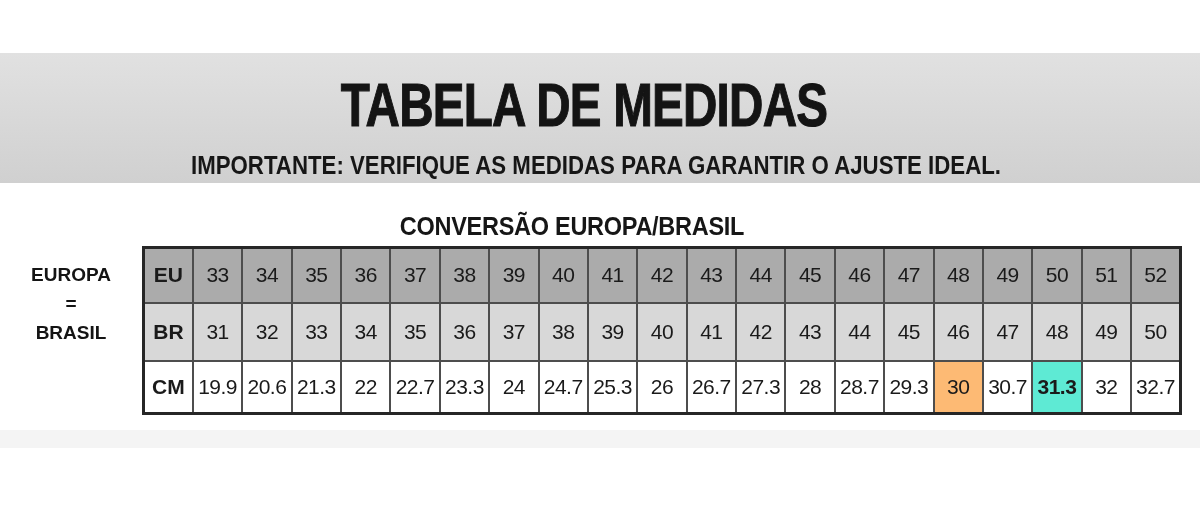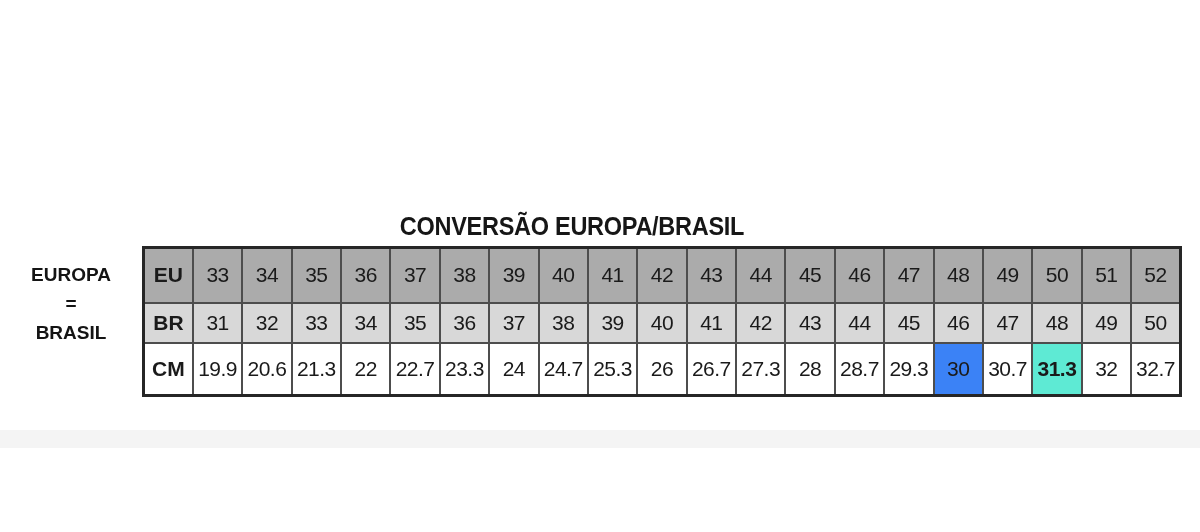--- a/index.html
+++ b/index.html
@@ -103,36 +103,40 @@
     text-align:center;
     vertical-align:middle;
     font-size:21px;
     color:#1a1a1a;
     overflow:hidden;
     white-space:nowrap;
   }
   table.conv-table th { font-weight:bold; }
   table.conv-table td { font-weight:normal; letter-spacing:-0.5px; }
   tr.row-0 { height:55px; }
-  tr.row-1 { height:40px; }
+  tr.row-1 { height:58px; }
   tr.row-2 { height:53px; }
 
   
   .footer-band {
     position:absolute;
     left:0; top:430px;
     width:1200px; height:18px;
     background:#f4f4f4;
   }
 </style>
 </head>
 <body>
 
 <div class="page">
 
+  <div class="banner" style="background: linear-gradient(rgb(225, 225, 225) 0%, rgb(208, 208, 208) 100%);">
+    <div class="title">TABELA DE MEDIDAS</div>
+    <div class="subtitle">IMPORTANTE: VERIFIQUE AS MEDIDAS PARA GARANTIR O AJUSTE IDEAL.</div>
+  </div>
 
   <div class="heading">CONVERSÃO EUROPA/BRASIL</div>
 
   <div class="side-top">
     <span>EUROPA</span>
     <span>=</span>
     <span>BRASIL</span>
   </div>
 
 
@@ -194,21 +198,21 @@
           <td style="background: rgb(255, 255, 255);">23.3</td>
           <td style="background: rgb(255, 255, 255);">24</td>
           <td style="background: rgb(255, 255, 255);">24.7</td>
           <td style="background: rgb(255, 255, 255); border-radius: 6px;">25.3</td>
           <td style="background: rgb(255, 255, 255);">26</td>
           <td style="background: rgb(255, 255, 255);">26.7</td>
           <td style="background: rgb(255, 255, 255);">27.3</td>
           <td style="background: rgb(255, 255, 255);">28</td>
           <td style="background: rgb(255, 255, 255);">28.7</td>
           <td style="background: rgb(255, 255, 255);">29.3</td>
-          <td style="background: #3b82f6;">30</td>
+          <td style="background: #fdba74;">30</td>
           <td style="background: rgb(255, 255, 255);">30.7</td>
           <td style="background: #5eead4; font-weight: bold;">31.3</td>
           <td style="background: rgb(255, 255, 255);">32</td>
           <td style="background: rgb(255, 255, 255);">32.7</td>
         </tr>
       </tbody>
   </table>
 
   <div class="footer-band"></div>
 

